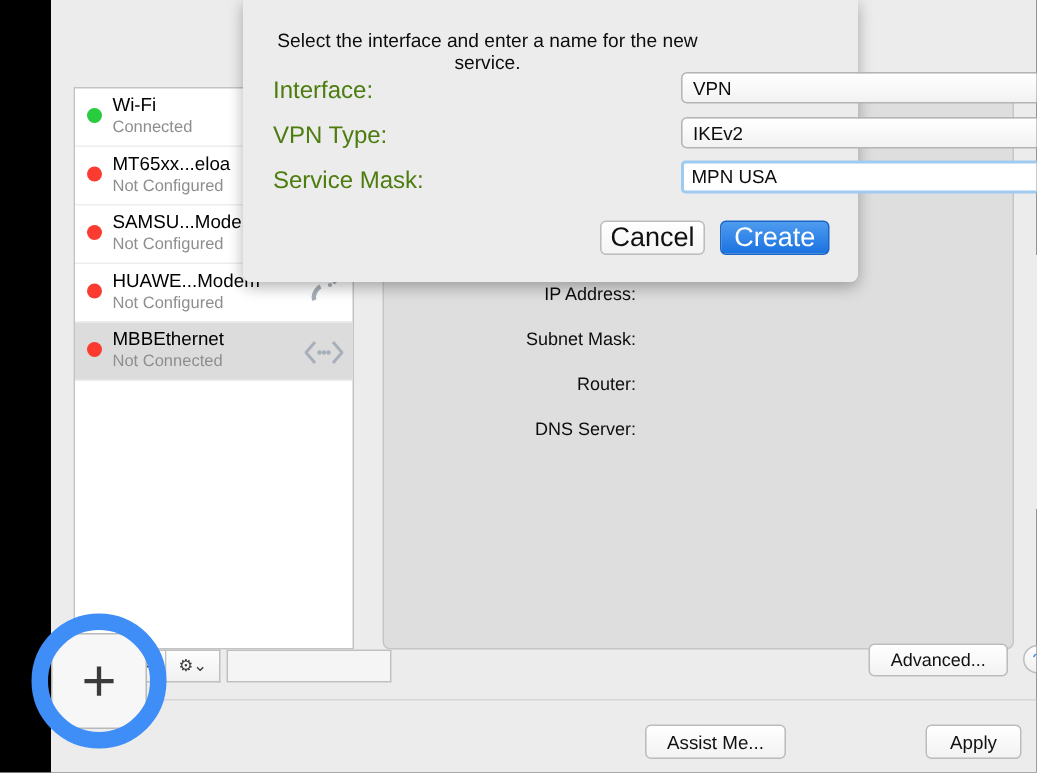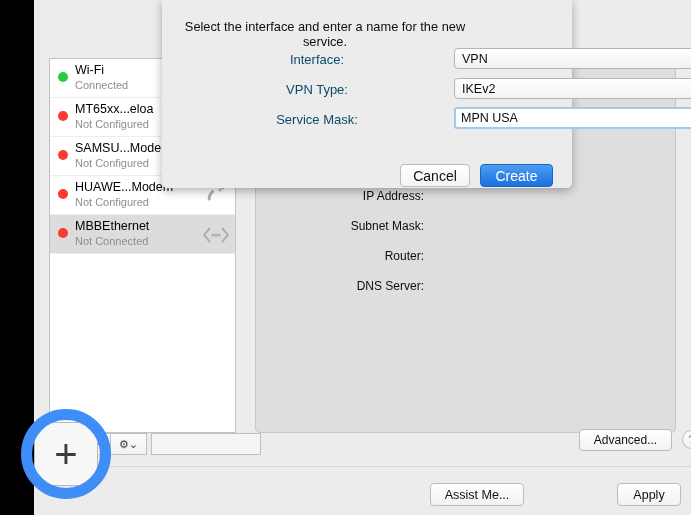--- a/index.html
+++ b/index.html
@@ -251,23 +251,23 @@
     top: 19px;
     width: 326px;
     text-align: center;
     font-size: 12.8px;
     color: #0d0d0d;
   }
   .sheet-label {
     position: absolute;
     left: 20px;
     width: 270px;
-    text-align: center;
-    font-size: 13px;
-    color: #0c4a6e;
+    text-align: left;
+    font-size: 16px;
+    color: #4d7c0f;
   }
   .popup-btn {
     position: absolute;
     left: 292px;
     width: 260px;
     height: 21px;
     background: linear-gradient(to bottom, #ffffff, #f2f2f2);
     border: 1px solid #b4b4b4;
     border-radius: 4px;
     box-sizing: border-box;
@@ -288,25 +288,25 @@
     border-radius: 3px;
     box-sizing: border-box;
     font-size: 12.5px;
     font-family: "Liberation Sans", sans-serif;
     color: #0d0d0d;
     padding: 0 5px;
     outline: none;
   }
   .sheet-btn {
     position: absolute;
-    top: 164px;
+    top: 147px;
     height: 23px;
     border-radius: 4px;
     box-sizing: border-box;
-    font-size: 14px;
+    font-size: 18px;
     display: flex;
     align-items: center;
     justify-content: center;
   }
   #cancel-btn {
     left: 238px;
     width: 70px;
     background: linear-gradient(to bottom, #ffffff, #f4f4f4);
     border: 1px solid #bcbcbc;
     color: #111111;

